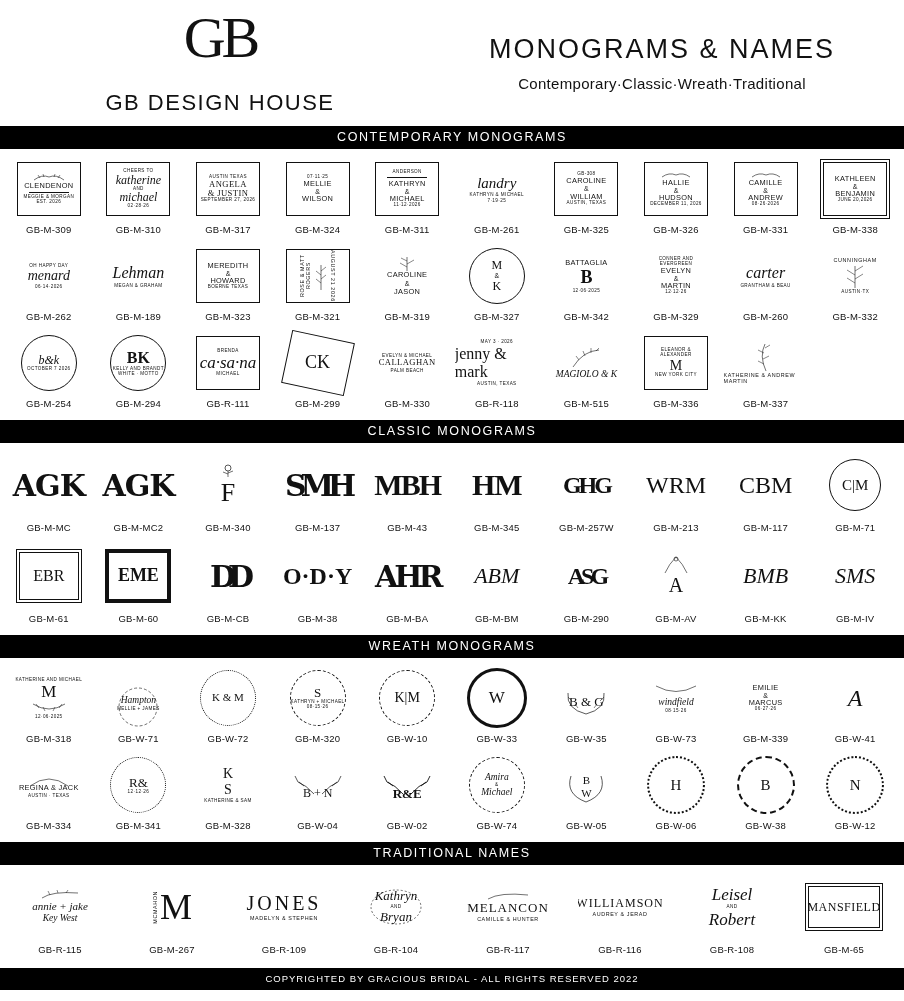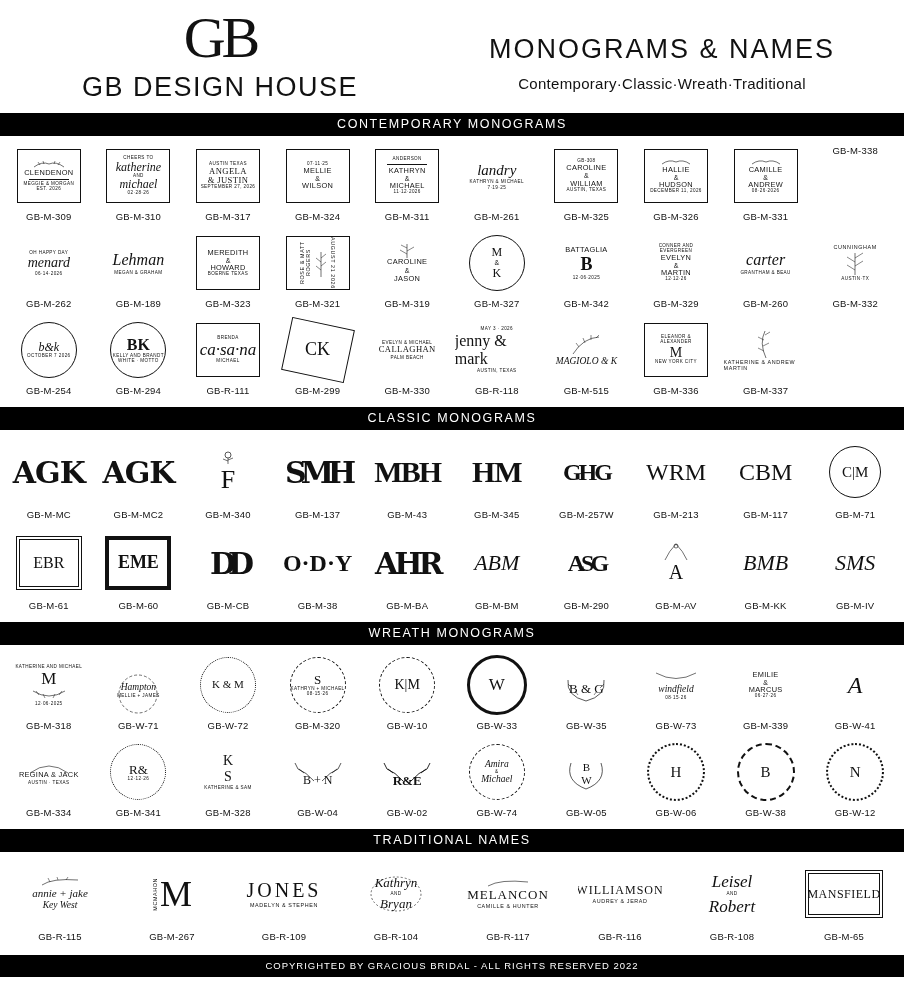--- a/index.html
+++ b/index.html
@@ -3,21 +3,21 @@
 <meta charset="utf-8">
 <style>
   html,body{margin:0;padding:0;background:#fff;}
   body{width:904px;font-family:"Liberation Sans",sans-serif;color:#111;}
   .page{width:904px;min-height:1001px;position:relative;background:#fff;}
 
   
   .header{display:flex;align-items:flex-start;padding:8px 10px 4px 10px;}
   .brand{width:420px;text-align:center;padding-top:4px;}
   .logo-gb{font-family:"Liberation Serif",serif;font-size:58px;line-height:52px;letter-spacing:-4px;font-weight:400;}
-  .brand-name{font-family:"Liberation Sans",sans-serif;font-size:27px;letter-spacing:1.5px;margin-top:8px;}
+  .brand-name{font-family:"Liberation Sans",sans-serif;font-size:22px;letter-spacing:1.5px;margin-top:26px;}
   .headline{flex:1;text-align:center;padding-top:26px;}
   .headline .t1{font-family:"Liberation Sans",sans-serif;font-size:27px;letter-spacing:2px;}
   .headline .t2{font-size:15px;letter-spacing:.3px;margin-top:10px;}
 
   
   .bar{background:#000;color:#fff;text-align:center;font-size:12.5px;letter-spacing:1.6px;padding:4px 0 5px 0;margin:6px 0 0 0;font-weight:400;}
 
   
   .grid{display:grid;grid-template-columns:repeat(10,1fr);column-gap:0;row-gap:0;padding:4px 4px 0 4px;}
   .cell{padding:3px 2px 1px 2px;display:flex;flex-direction:column;align-items:center;}
@@ -183,20 +183,28 @@
           <div class="nm">CAMILLE</div>
           <div class="amp">&amp;</div>
           <div class="nm">ANDREW</div>
           <div class="tiny">08·26·2026</div>
         </div>
       </div>
       <div class="sku">GB-M-331</div>
     </div>
 
     <div class="cell">
+      <div class="art">
+        <div class="frame dbl">
+          <div class="nm">KATHLEEN</div>
+          <div class="amp">&amp;</div>
+          <div class="nm">BENJAMIN</div>
+          <div class="tiny">JUNE 20,2026</div>
+        </div>
+      </div>
       <div class="sku">GB-M-338</div>
     </div>
 
     <div class="cell">
       <div class="art">
         <div class="stack">
           <div class="tiny">OH HAPPY DAY</div>
           <div class="script" style="font-size:14px">menard</div>
           <div class="tiny">06·14·2026</div>
         </div>

